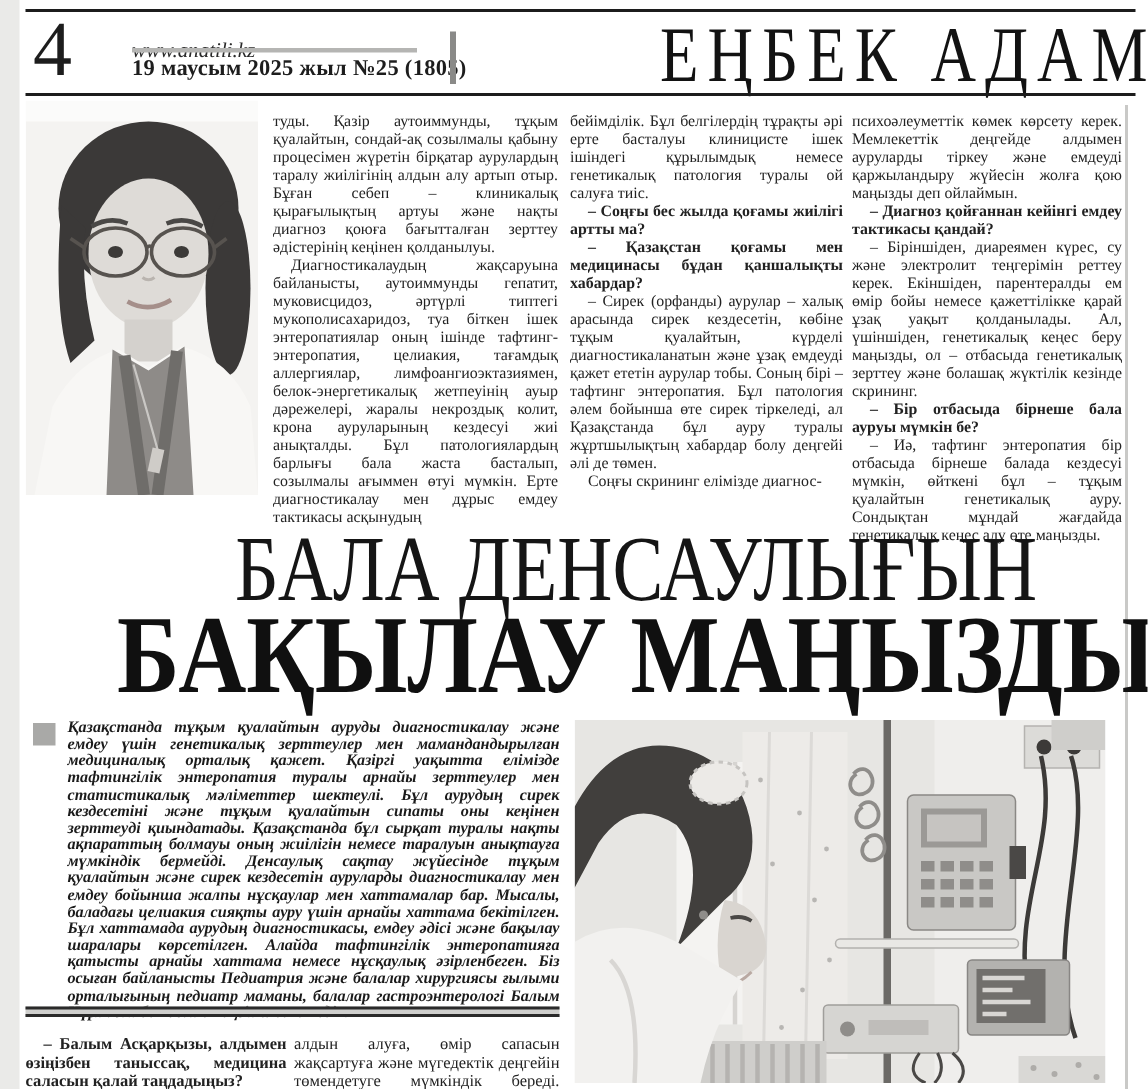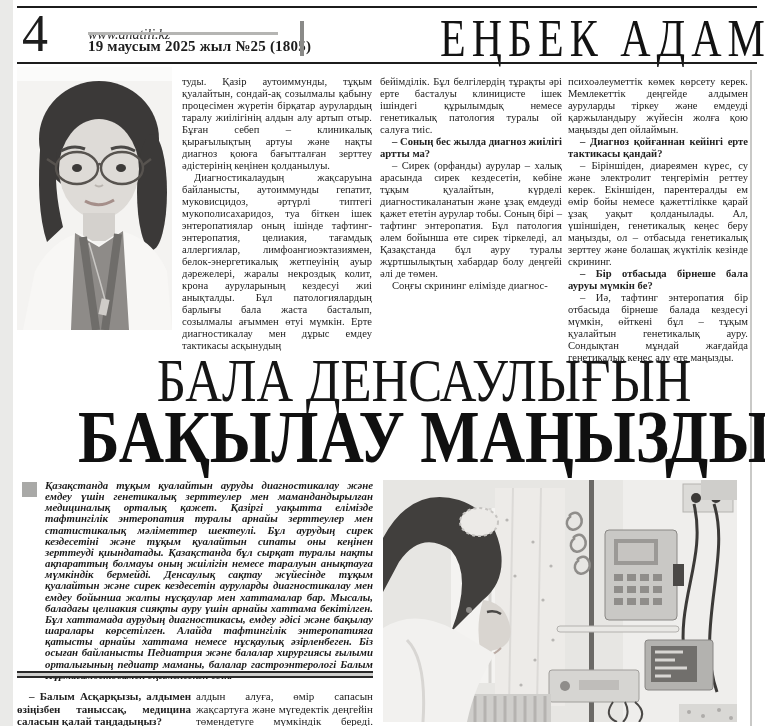--- a/index.html
+++ b/index.html
@@ -96,27 +96,28 @@
     <rect x="83" y="232" width="8" height="16" fill="#cfccc8" transform="rotate(12 87 240)"></rect>
   </svg>
 </div>
 
 <div class="abs newscol c1">
   <p class="noind">туды. Қазір аутоиммунды, тұқым қуалайтын, сондай-ақ созылмалы қабыну процесімен жүретін бірқатар аурулардың таралу жиілігінің алдын алу артып отыр. Бұған себеп – клиникалық қырағылықтың артуы және нақты диагноз қоюға бағытталған зерттеу әдістерінің кеңінен қолданылуы.</p>
   <p>Диагностикалаудың жақсаруына байланысты, аутоиммунды гепатит, муковисцидоз, әртүрлі типтегі мукополисахаридоз, туа біткен ішек энтеропатиялар оның ішінде тафтинг-энтеропатия, целиакия, тағамдық аллергиялар, лимфоангиоэктазиямен, белок-энергетикалық жетпеуінің ауыр дәрежелері, жаралы некроздық колит, крона ауруларының кездесуі жиі анықталды. Бұл патологиялардың барлығы бала жаста басталып, созылмалы ағыммен өтуі мүмкін. Ерте диагностикалау мен дұрыс емдеу тактикасы асқынудың</p>
 </div>
 <div class="abs newscol c2">
   <p class="noind">бейімділік. Бұл белгілердің тұрақты әрі ерте басталуы клиницисте ішек ішіндегі құрылымдық немесе генетикалық патология туралы ой салуға тиіс.</p>
-  <p class="qbold">– Соның бес жылда диагноз жиілігі артты ма?</p>
+  <p class="qbold">– Соңғы бес жылда қоғамы жиілігі артты ма?</p>
+  <p class="qbold">– Қазақстан қоғамы мен медицинасы бұдан қаншалықты хабардар?</p>
   <p>– Сирек (орфанды) аурулар – халық арасында сирек кездесетін, көбіне тұқым қуалайтын, күрделі диагностикаланатын және ұзақ емдеуді қажет ететін аурулар тобы. Соның бірі – тафтинг энтеропатия. Бұл патология әлем бойынша өте сирек тіркеледі, ал Қазақстанда бұл ауру туралы жұртшылықтың хабардар болу деңгейі әлі де төмен.</p>
   <p>Соңғы скрининг елімізде диагнос-</p>
 </div>
 <div class="abs newscol c3">
   <p class="noind">психоәлеуметтік көмек көрсету керек. Мемлекеттік деңгейде алдымен ауруларды тіркеу және емдеуді қаржыландыру жүйесін жолға қою маңызды деп ойлаймын.</p>
-  <p class="qbold">– Диагноз қойғаннан кейінгі ерте тактикасы қандай?</p>
+  <p class="qbold">– Диагноз қойғаннан кейінгі емдеу тактикасы қандай?</p>
   <p>– Біріншіден, диареямен күрес, су және электролит теңгерімін реттеу керек. Екіншіден, парентералды ем өмір бойы немесе қажеттілікке қарай ұзақ уақыт қолданылады. Ал, үшіншіден, генетикалық кеңес беру маңызды, ол – отбасыда генетикалық зерттеу және болашақ жүктілік кезінде скрининг.</p>
   <p class="qbold">– Бір отбасыда бірнеше бала ауруы мүмкін бе?</p>
   <p>– Иә, тафтинг энтеропатия бір отбасыда бірнеше балада кездесуі мүмкін, өйткені бұл – тұқым қуалайтын генетикалық ауру. Сондықтан мұндай жағдайда генетикалық кеңес алу өте маңызды.</p>
 </div>
 
 <div class="abs headline1">
   <span>БАЛА ДЕНСАУЛЫҒЫН</span>
 </div>
 <div class="abs headline2">
   <span>БАҚЫЛАУ МАҢЫЗДЫ</span>

